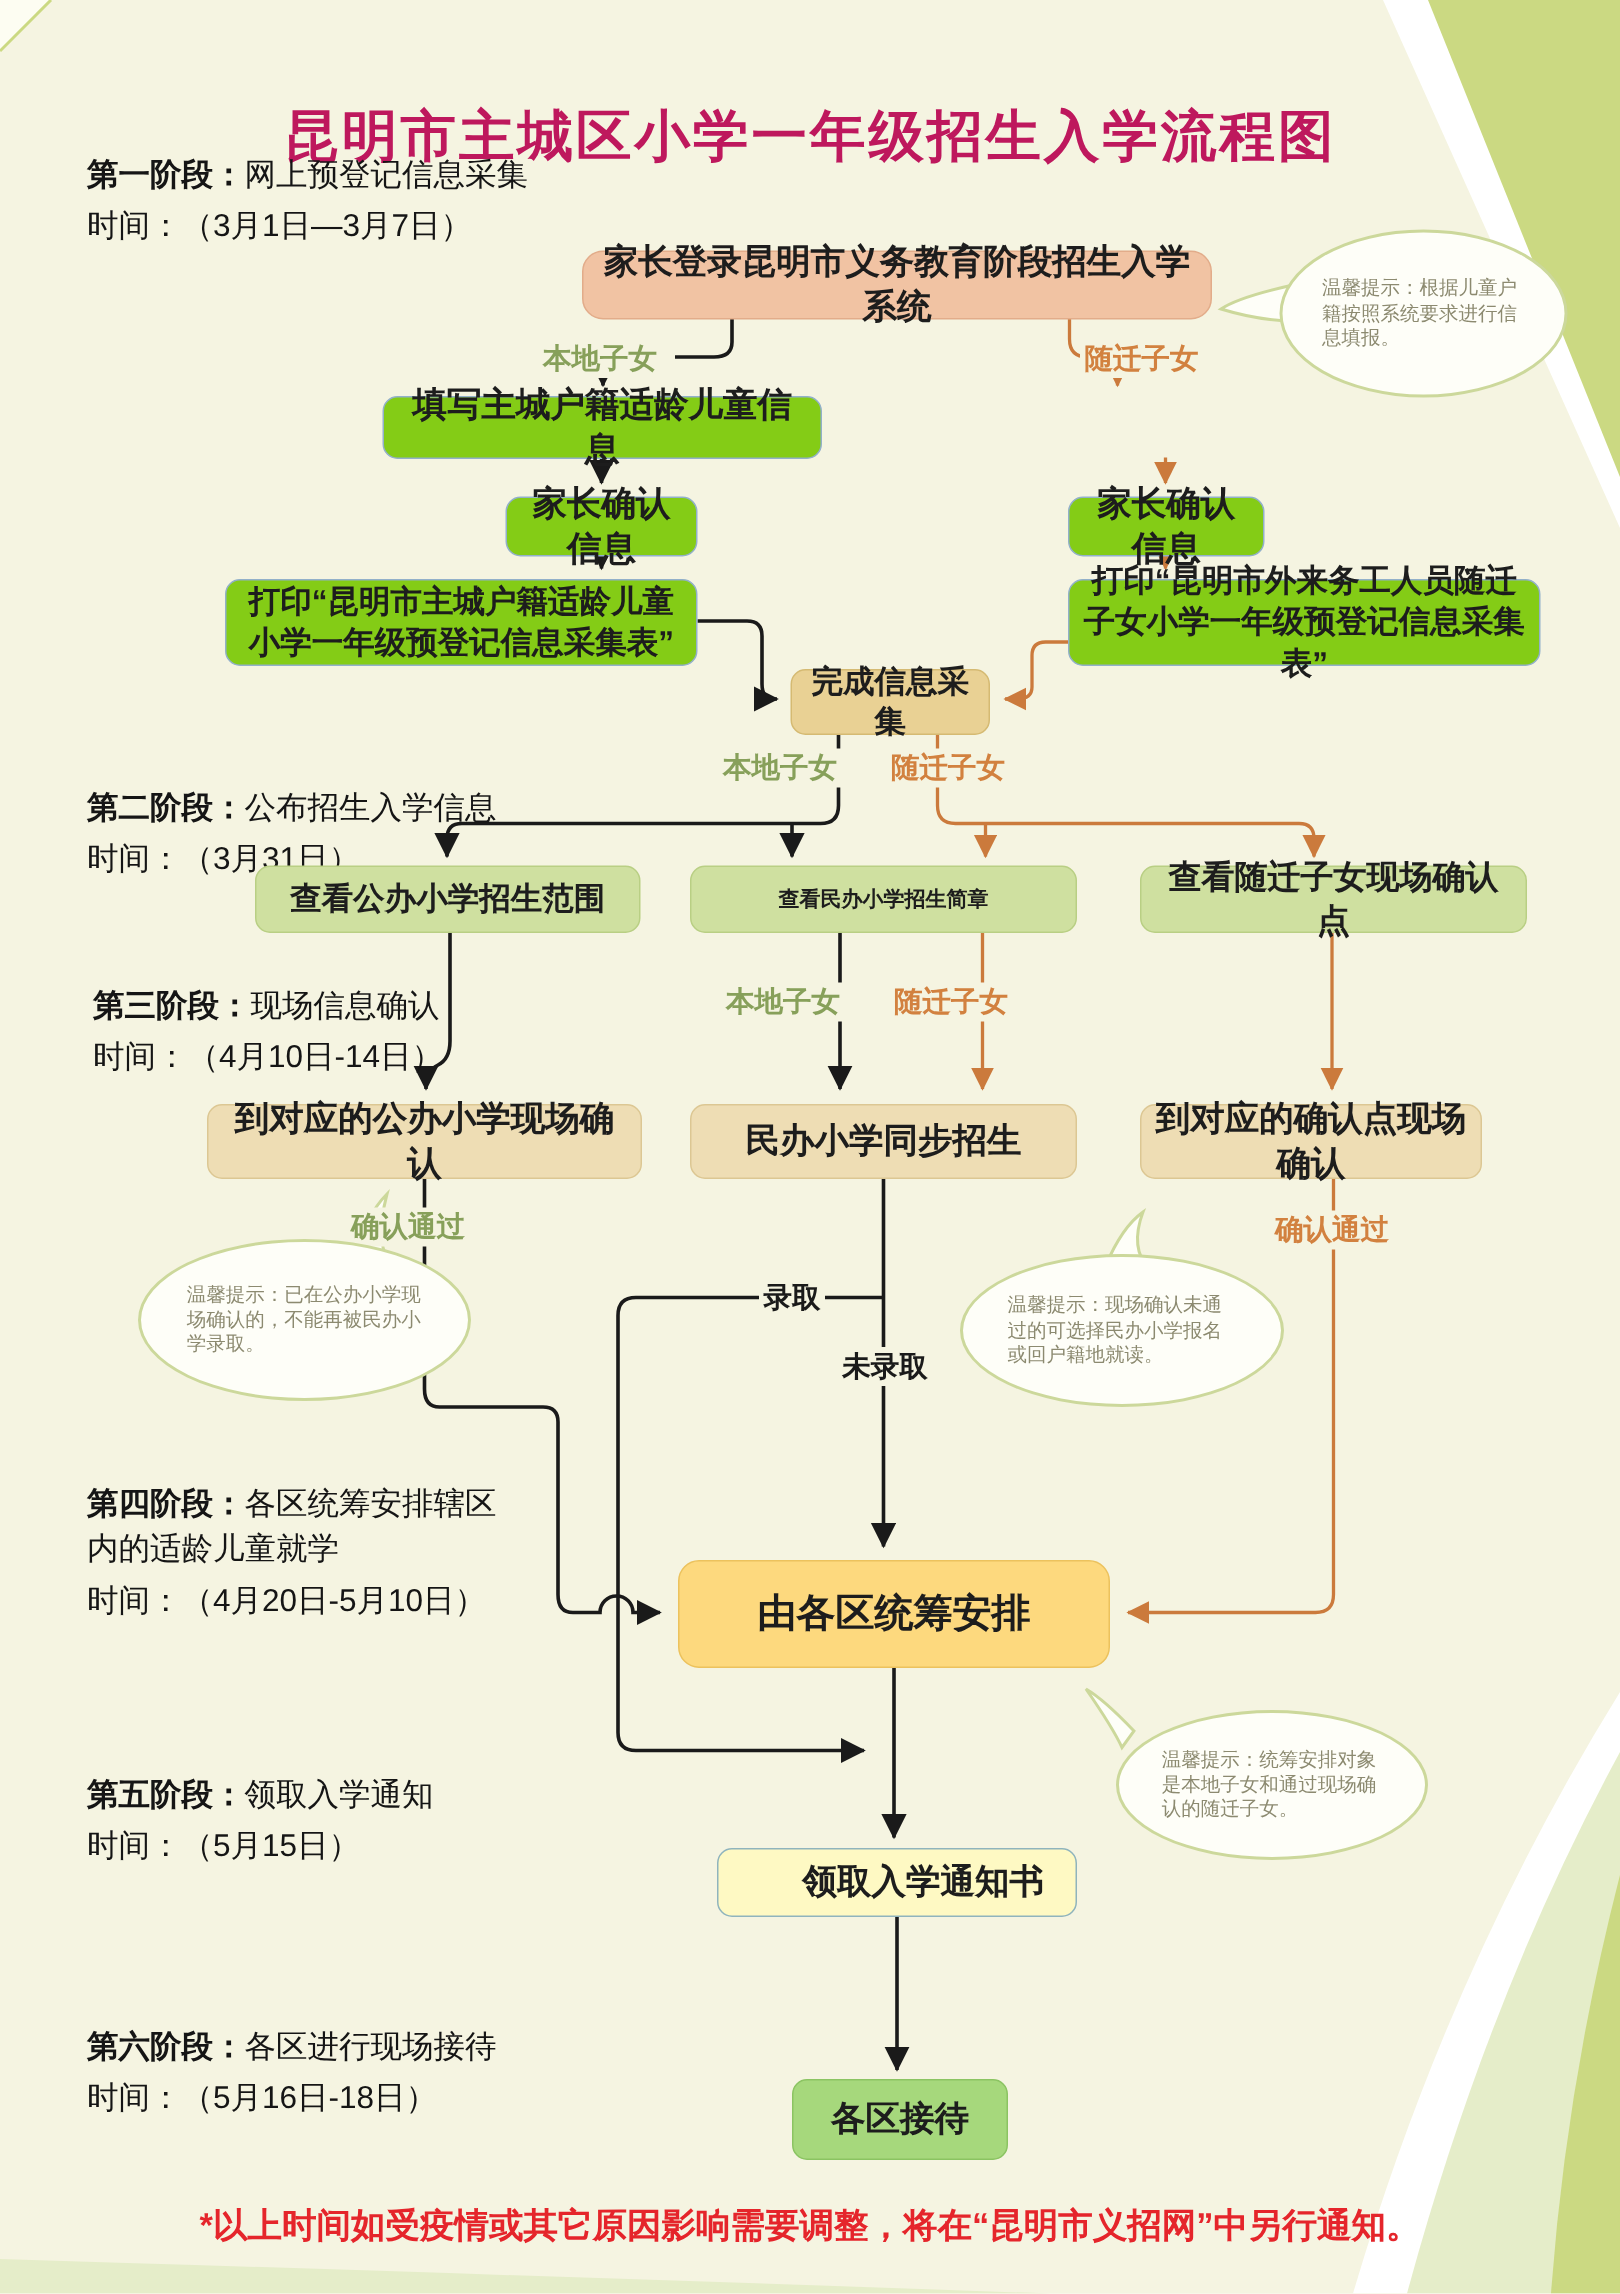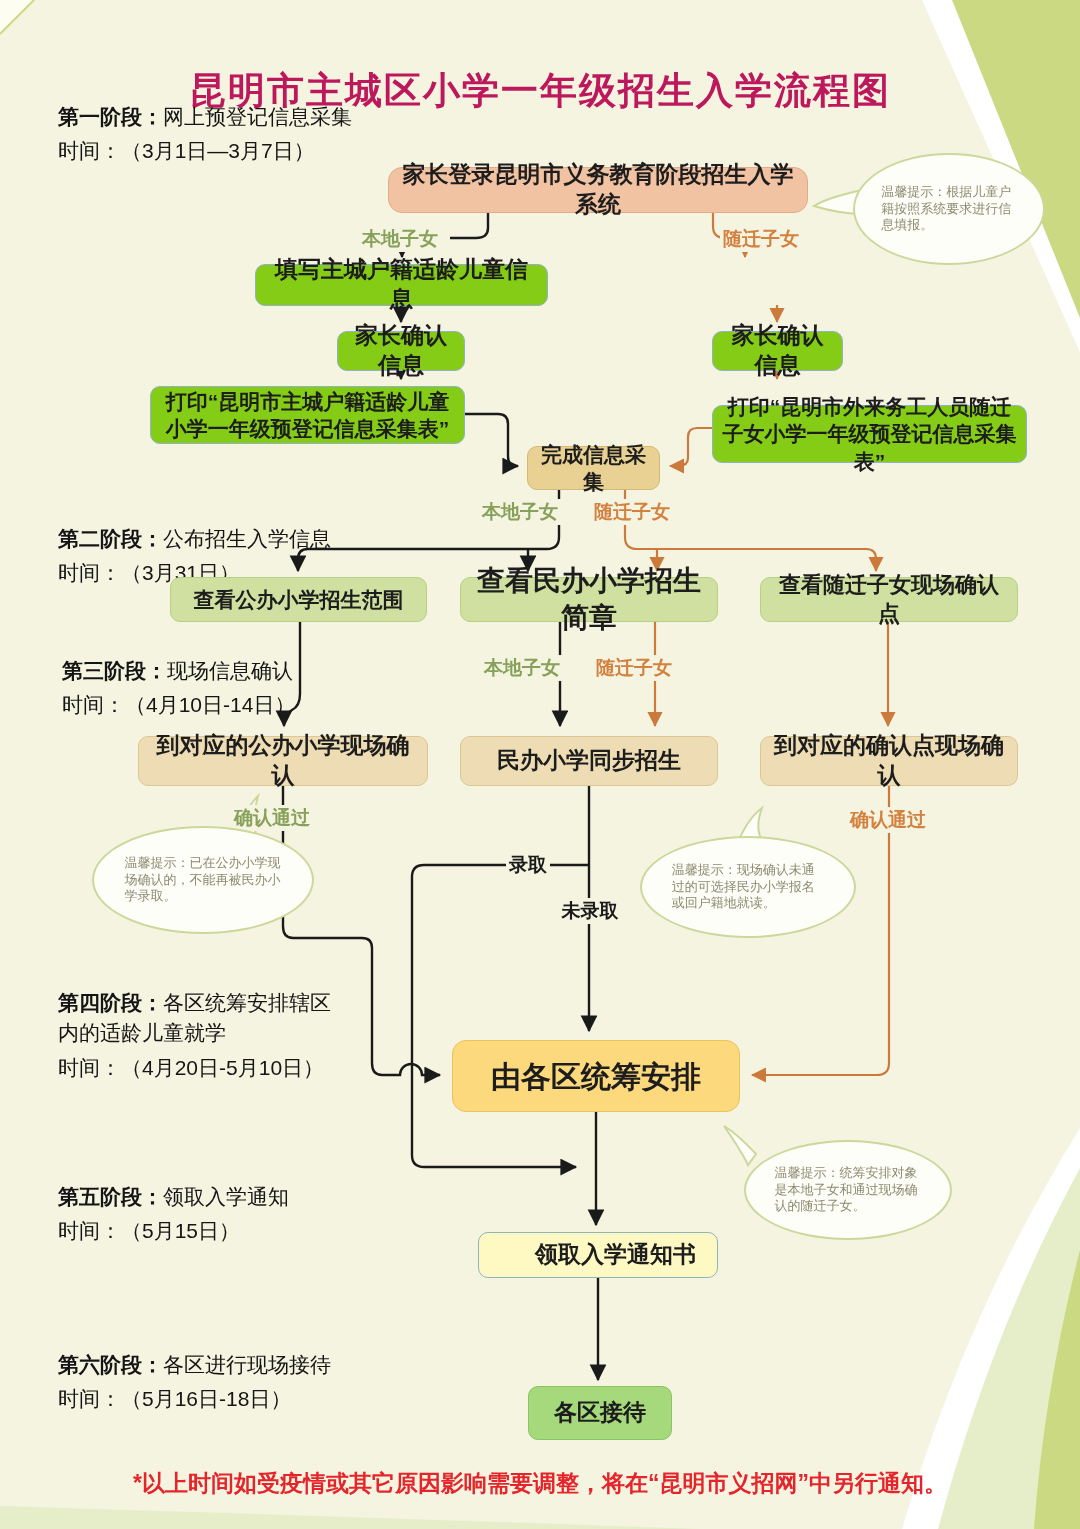--- a/index.html
+++ b/index.html
@@ -11,21 +11,21 @@
   .stage b{font-weight:bold;}
   .stage .time{margin-top:4px;}
   .box{position:absolute;display:flex;align-items:center;justify-content:center;text-align:center;
        border-radius:10px;font-size:23px;font-weight:600;color:#1d1d1d;line-height:1.3;
        box-sizing:border-box;padding:2px 8px;}
   .salmon{background:#f1c3a3;border:1px solid #e2ac8a;border-radius:14px;}
   .blue{background:#84cc16;border:1px solid #92b0ca;}
   .gold{background:#e9d194;border:1px solid #d5ba72;}
   .green2{background:#cfe0a0;border:1px solid #b9cf84;}
   .wheat{background:#eeddb4;border:1px solid #dcc793;}
-  .yellow{background:#fdd97e;border:1px solid #ecc25d;border-radius:14px;font-size:30px;}
+  .yellow{background:#fdd97e;border:1px solid #ecc25d;border-radius:14px;font-size:26px;}
   .teal{background:#fef9c3;border:1px solid #8fb4bd;padding-left:43px;}
   .greenF{background:#a6d87c;border:1px solid #8bc462;}
   .small{font-size:21px;}
   .edge-label{position:absolute;font-size:19px;font-weight:600;text-align:center;background:#f5f4e1;padding:0 3px;white-space:nowrap;transform:translate(-50%,-50%);}
   .lab-green{color:#87a05a;}
   .lab-orange{color:#d2813f;}
   .lab-black{color:#1a1a1a;}
   .bubble{position:absolute;background:#fefef8;border:2px solid #ccd89b;border-radius:50%;
           display:flex;align-items:center;justify-content:center;}
   .bubble p{margin:0;width:72%;font-size:13px;line-height:1.3;color:#8c8a70;text-align:left;}
@@ -117,28 +117,28 @@
   <div class="stage" style="left:58px;top:1350px;width:330px;">
     <div><b>第六阶段：</b><span>各区进行现场接待</span></div>
     <div class="time">时间：（5月16日-18日）</div>
   </div>
 
   <div class="box salmon" style="left:388px;top:167px;width:420px;height:46px;">家长登录昆明市义务教育阶段招生入学系统</div>
   <div class="box blue" style="left:255px;top:264px;width:293px;height:42px;">填写主城户籍适龄儿童信息</div>
   <div class="box blue" style="left:337px;top:331px;width:128px;height:40px;">家长确认信息</div>
   <div class="box blue" style="left:712px;top:331px;width:131px;height:40px;">家长确认信息</div>
   <div class="box blue small" style="left:150px;top:386px;width:315px;height:58px;">打印“昆明市主城户籍适龄儿童小学一年级预登记信息采集表”</div>
-  <div class="box blue small" style="left:712px;top:386px;width:315px;height:58px;margin-top:19px;">打印“昆明市外来务工人员随迁子女小学一年级预登记信息采集表”</div>
+  <div class="box blue small" style="left:712px;top:386px;width:315px;height:58px;">打印“昆明市外来务工人员随迁子女小学一年级预登记信息采集表”</div>
   <div class="box gold" style="left:527px;top:446px;width:133px;height:44px;font-size:21px;">完成信息采集</div>
   <div class="box green2" style="left:170px;top:577px;width:257px;height:45px;font-size:21px;">查看公办小学招生范围</div>
-  <div class="box green2" style="left:460px;top:577px;width:258px;height:45px;font-size:28px;">查看民办小学招生简章</div>
+  <div class="box green2" style="left:460px;top:577px;width:258px;height:45px;font-size:14px;">查看民办小学招生简章</div>
   <div class="box green2" style="left:760px;top:577px;width:258px;height:45px;font-size:22px;">查看随迁子女现场确认点</div>
   <div class="box wheat" style="left:138px;top:736px;width:290px;height:50px;">到对应的公办小学现场确认</div>
   <div class="box wheat" style="left:460px;top:736px;width:258px;height:50px;">民办小学同步招生</div>
-  <div class="box wheat" style="left:760px;top:736px;width:258px;height:50px;">到对应的确认点现场确认</div>
+  <div class="box wheat" style="left:760px;top:736px;width:228px;height:50px;">到对应的确认点现场确认</div>
   <div class="box yellow" style="left:452px;top:1040px;width:288px;height:72px;">由各区统筹安排</div>
   <div class="box teal" style="left:478px;top:1232px;width:240px;height:46px;">领取入学通知书</div>
   <div class="box greenF" style="left:528px;top:1386px;width:144px;height:54px;">各区接待</div>
 
   <div class="edge-label lab-green" style="left:400px;top:239px;">本地子女</div>
   <div class="edge-label lab-orange" style="left:761px;top:239px;">随迁子女</div>
   <div class="edge-label lab-green" style="left:520px;top:512px;">本地子女</div>
   <div class="edge-label lab-orange" style="left:632px;top:512px;">随迁子女</div>
   <div class="edge-label lab-green" style="left:522px;top:668px;">本地子女</div>
   <div class="edge-label lab-orange" style="left:634px;top:668px;">随迁子女</div>

